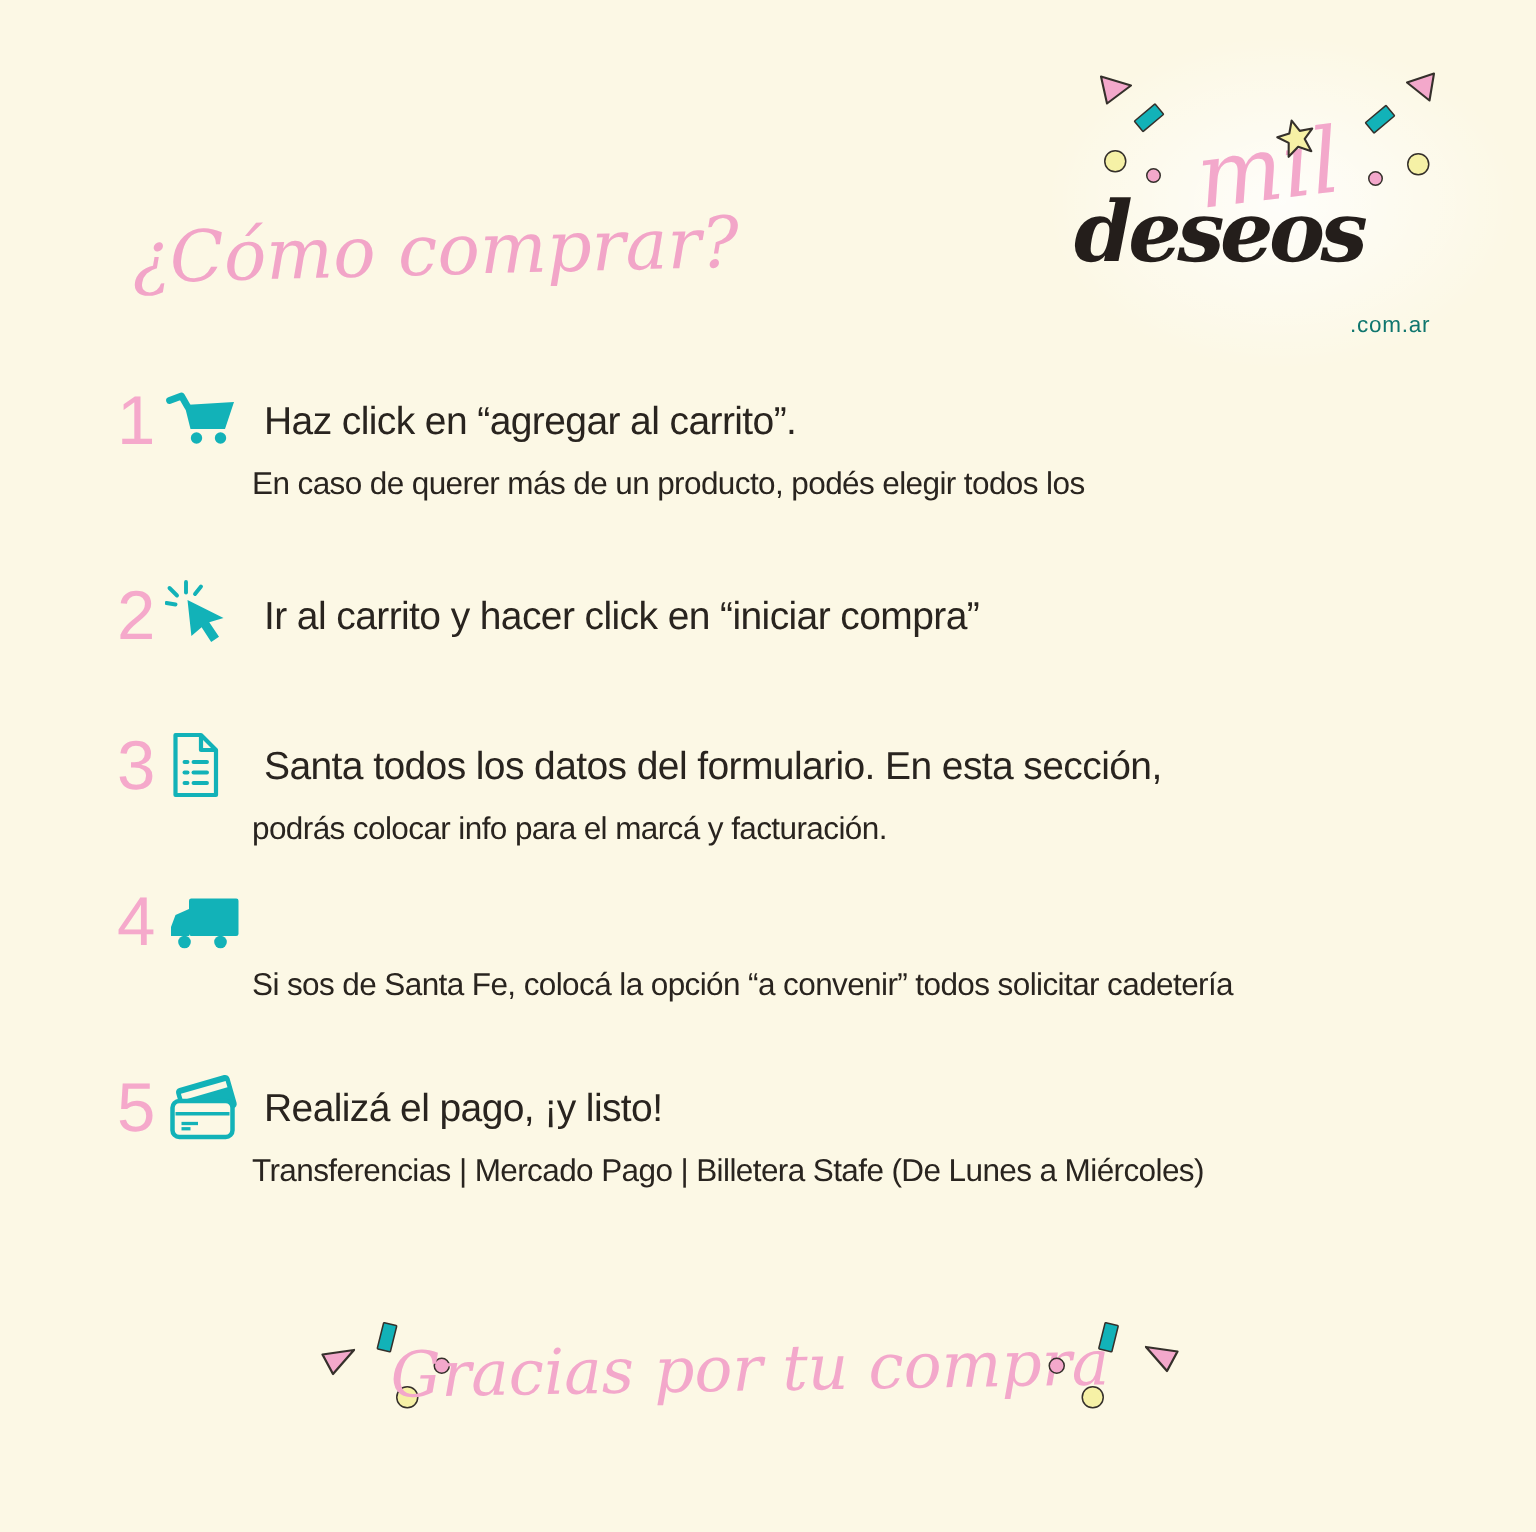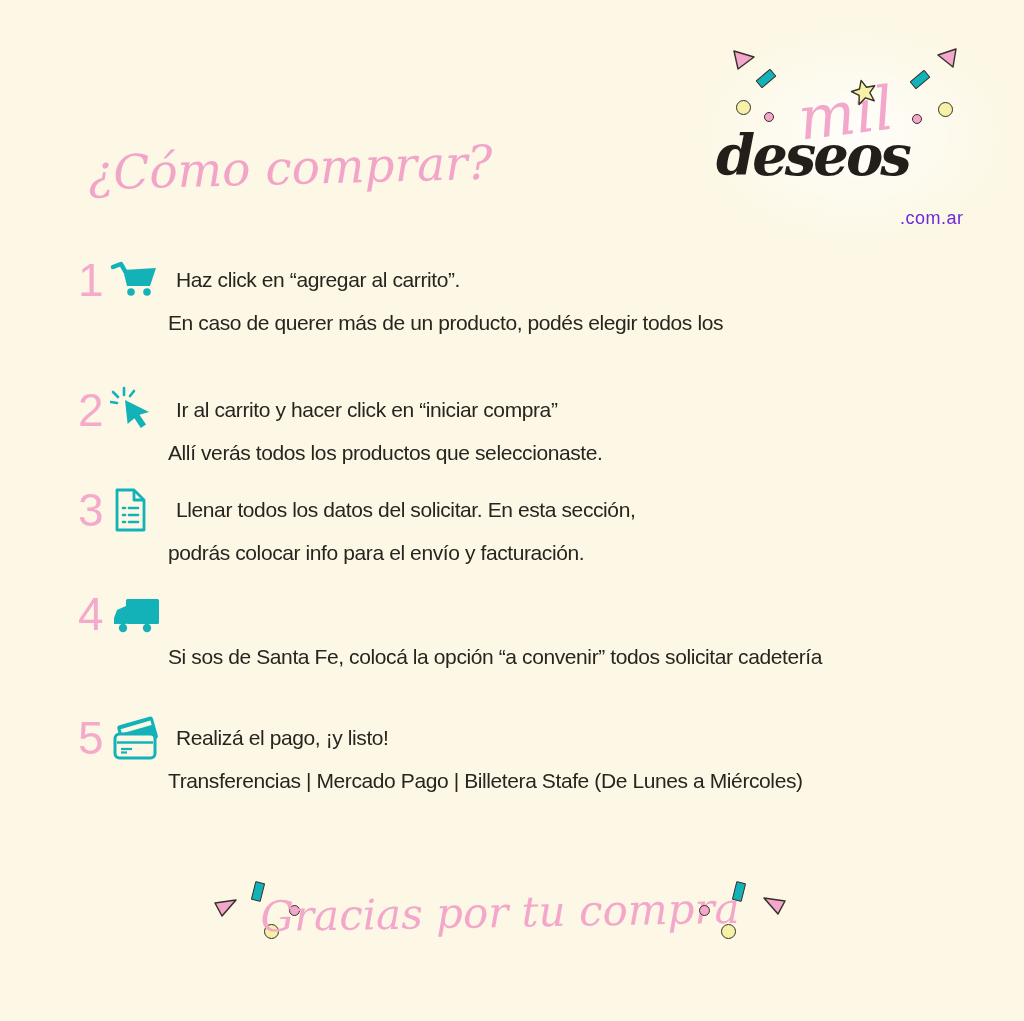--- a/index.html
+++ b/index.html
@@ -27,37 +27,37 @@
     font-family:"DejaVu Serif", serif; font-style:italic;
     font-size:60px; color:#f3a8cb; transform:rotate(-7deg);
   }
   .logo-deseos {
     position:absolute; left:16px; top:92px;
     font-family:"DejaVu Serif", serif; font-style:italic; font-weight:bold;
     font-size:56px; color:#241e1b; letter-spacing:-3px;
   }
   .logo-domain {
     position:absolute; left:200px; top:178px;
-    font-size:18px; color:#6d28d9; letter-spacing:0.5px;
+    font-size:15px; color:#0f766e; letter-spacing:0.5px;
   }
   
   .cf { position:absolute; }
   .cf-rect { width:8px; height:17px; background:#12b2b8; border:1.6px solid #35302b; border-radius:1px; }
   .cf-circle { border:1.7px solid #35302b; border-radius:50%; }
   .cf-yellow { background:#f6f1a6; }
   .cf-pink { background:#f3a8cb; }
   
   .step { position:absolute; left:78px; width:880px; }
   .step-head { display:flex; align-items:center; height:48px; }
   .step-number {
     width:32px; flex:0 0 32px; font-size:46px; line-height:46px;
     color:#f5a9cb; font-weight:normal;
   }
   .step-icon { width:66px; flex:0 0 66px; display:flex; align-items:center; }
-  .step-line1 { font-size:21px; letter-spacing:-0.4px; white-space:nowrap; }
+  .step-line1 { font-size:26px; letter-spacing:-0.4px; white-space:nowrap; }
   .step-details {
     margin-left:90px; margin-top:5px;
     font-size:21px; line-height:27px; letter-spacing:-0.4px;
   }
   .step-details div { white-space:nowrap; }
   
   .footer-message {
     position:absolute; left:500px; top:888px; transform:translateX(-50%) rotate(-1deg);
     font-family:"DejaVu Serif", serif; font-style:italic;
     font-size:42px; color:#f3a8cb; white-space:nowrap;
@@ -119,47 +119,44 @@
           <g stroke="#12b2b8" stroke-width="2.6" stroke-linecap="round">
             <line x1="14" y1="9" x2="14" y2="2"></line>
             <line x1="8" y1="11" x2="3" y2="6"></line>
             <line x1="20" y1="10" x2="24" y2="5"></line>
             <line x1="7" y1="17" x2="1" y2="16"></line>
           </g>
           <path d="M15 14 L39 26 L29.5 28.8 L36 38.5 L30.8 42 L24.4 32.2 L17.6 38 Z" fill="#12b2b8"></path>
         </svg>
       </div>
       <div class="step-line1">Ir al carrito y hacer click en “iniciar compra”</div>
-    </div>
-    <div class="step-details">
-      <div>Allí verás todos los productos que seleccionaste.</div>
     </div>
   </div>
 
   <div class="step" style="top:486px">
     <div class="step-head">
       <div class="step-icon" style="order:2">
         <svg width="40" height="48" viewBox="0 0 40 48">
           <path d="M7 4 H24 L34 14 V44 H7 Z" fill="none" stroke="#12b2b8" stroke-width="2.8" stroke-linejoin="round"></path>
           <path d="M24 4 V14 H34" fill="none" stroke="#12b2b8" stroke-width="2.8" stroke-linejoin="round"></path>
           <g stroke="#12b2b8" stroke-width="2.6" stroke-linecap="round">
             <line x1="13" y1="22" x2="15" y2="22"></line>
               <line x1="19" y1="22" x2="28" y2="22"></line>
             <line x1="13" y1="29" x2="15" y2="29"></line>
               <line x1="19" y1="29" x2="28" y2="29"></line>
             <line x1="13" y1="36" x2="15" y2="36"></line>
               <line x1="19" y1="36" x2="28" y2="36"></line>
           </g>
         </svg>
       </div>
       <div class="step-number" style="order:1">3</div>
-      <div class="step-line1" style="order:3">Llenar todos los datos del solicitar. En esta sección,</div>
-    </div>
-    <div class="step-details">
-      <div>podrás colocar info para el envío y facturación.</div>
+      <div class="step-line1" style="order:3">Santa todos los datos del formulario. En esta sección,</div>
+    </div>
+    <div class="step-details">
+      <div>podrás colocar info para el marcá y facturación.</div>
     </div>
   </div>
 
   <div class="step" style="top:590px">
     <div class="step-head">
       <div class="step-number">4</div>
       <div class="step-icon">
         <svg width="54" height="42" viewBox="0 0 54 42">
           <rect x="16" y="6" width="33" height="25" rx="1.5" fill="#12b2b8"></rect>
           <path d="M16 13 L7 17 L4 25 L4 31 L16 31 Z" fill="#12b2b8"></path>

